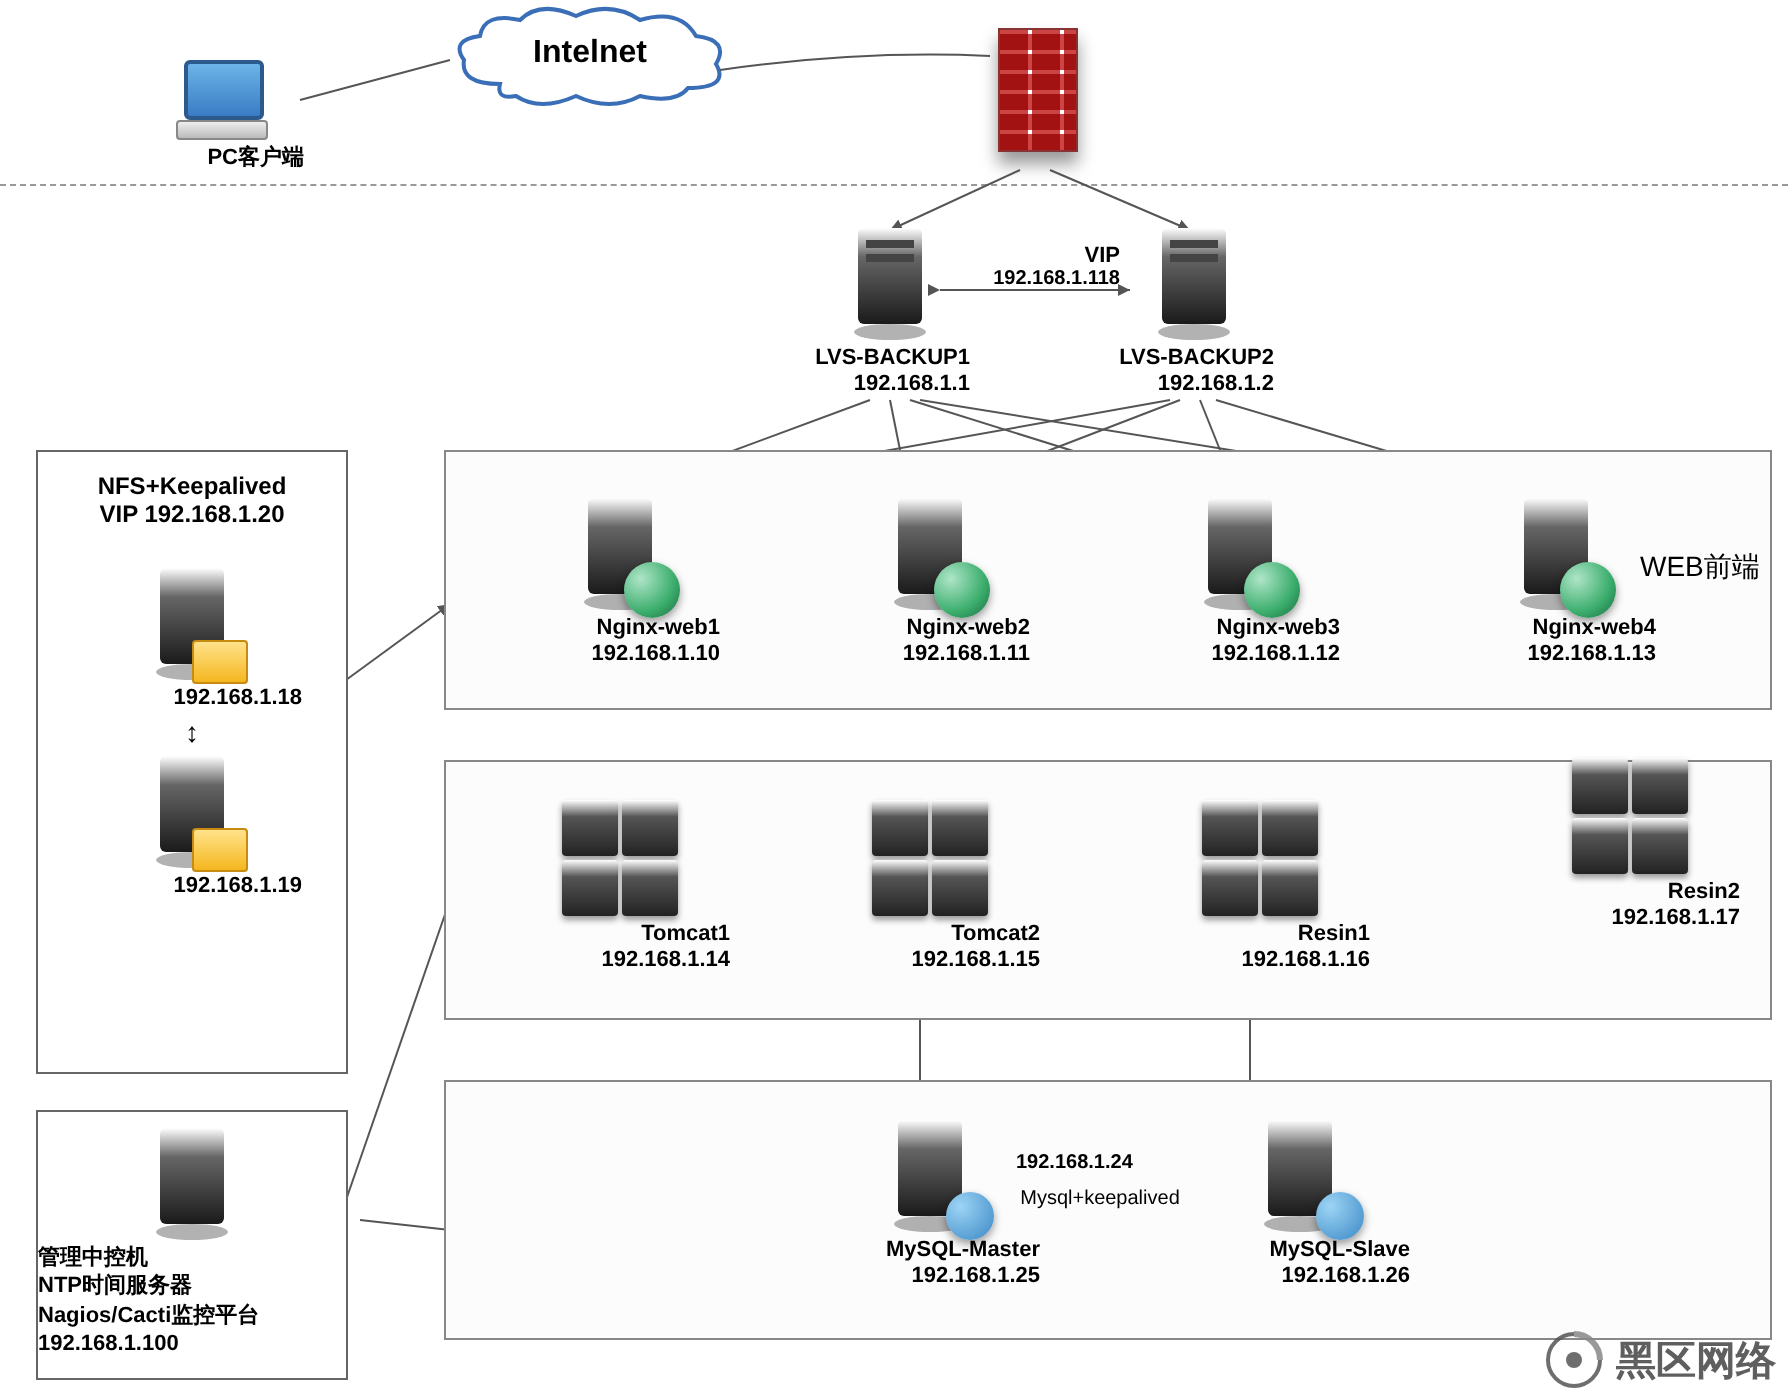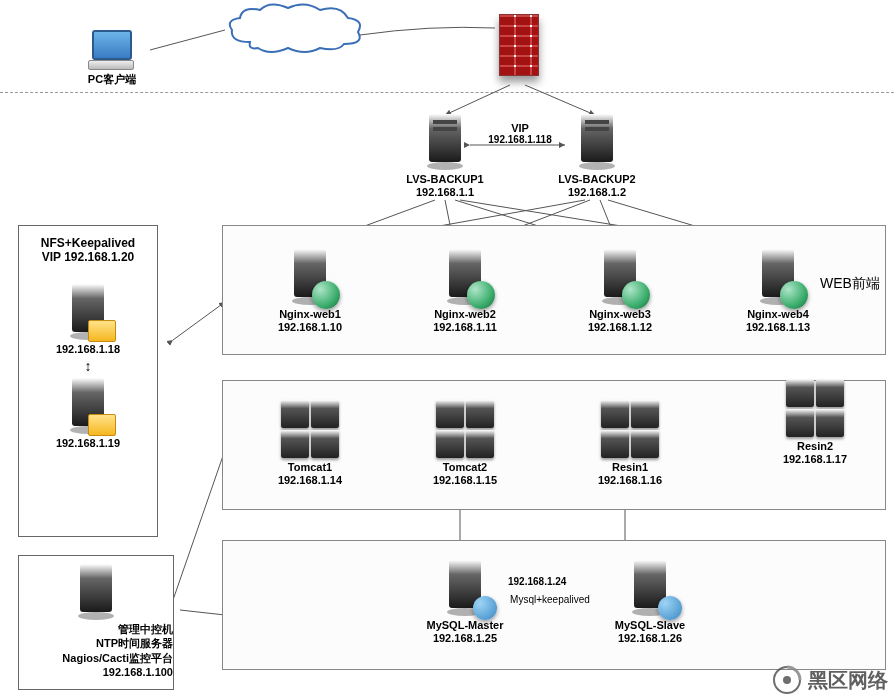--- a/index.html
+++ b/index.html
@@ -1,17 +1,17 @@
 <!DOCTYPE html>
 <html><head>
 <meta charset="utf-8">
 <style>
 *{margin:0;padding:0;box-sizing:border-box;font-family:Arial,"Microsoft YaHei",sans-serif}
 body{width:894px;height:699px;background:#fff;position:relative;font-size:11px;color:#000}
-.node{position:absolute;text-align:center;font-weight:bold}
+.node{position:absolute;text-align:right;font-weight:bold}
 .label{font-weight:bold;margin-top:2px;line-height:1.3}
 .sub{font-weight:bold}
 .zone{position:absolute;border:1px solid #888;background:#fcfcfc}
 .sidebox{position:absolute;border:1px solid #666;background:#fff}
 .arrow{position:absolute;pointer-events:none}
 
 
 .pc{width:48px;height:40px;margin:0 auto;position:relative}
 .pc::before{content:"";position:absolute;left:4px;top:0;width:36px;height:26px;background:linear-gradient(#6cb4e8,#3a7cc4);border:2px solid #2c5a8c;border-radius:3px}
 .pc::after{content:"";position:absolute;left:0;top:30px;width:44px;height:8px;background:linear-gradient(#eee,#bbb);border:1px solid #888;border-radius:2px}
@@ -38,20 +38,21 @@
 
 .link{position:absolute;width:26px;text-align:center;font-size:14px}
 </style>
 </head>
 <body>
 
 <div class="cloud" style="left:220px;top:2px">
 <svg viewBox="0 0 150 55">
       <path d="M30 40 Q10 40 12 28 Q5 18 20 16 Q22 4 40 8 Q50 -2 68 6 Q85 -2 100 8 Q120 2 128 16 Q145 18 138 30 Q145 42 124 42 Q118 50 100 46 Q85 54 68 46 Q50 54 38 46 Q28 48 30 40 Z" fill="#fff" stroke="#3a6fb7" stroke-width="2"></path>
     </svg>
+<div style="position:absolute;top:16px;left:0;width:100%;text-align:center;font-size:16px;font-weight:bold;color:#000">Intelnet</div>
 </div>
 
 <div class="node" style="left:72px;top:30px;width:80px">
 <div class="pc"></div>
 <div class="label">PC客户端</div>
 </div>
 
 <div class="node" style="left:488px;top:14px;width:60px">
 <div class="firewall"></div>
 </div>
@@ -216,21 +217,21 @@
 <div class="server disk"><svg viewBox="0 0 40 58">
         <rect x="4" y="2" width="32" height="48" rx="3" fill="url(#g1)"></rect>
         <ellipse cx="20" cy="54" rx="18" ry="4" fill="rgba(0,0,0,.3)"></ellipse>
       </svg></div>
 <div class="label">MySQL-Slave</div>
 <div class="sub">192.168.1.26</div>
 </div>
 <div style="position:absolute;left:508px;top:576px;width:86px;text-align:left;font-size:10px;font-weight:bold">192.168.1.24</div>
 <div style="position:absolute;left:500px;top:594px;width:100px;text-align:center;font-size:10px;font-weight:normal">Mysql+keepalived</div>
 
-<div class="sidebox" style="left:18px;top:225px;width:140px;height:312px">
+<div class="sidebox" style="left:18px;top:225px;width:156px;height:312px">
 <div style="padding:10px 8px;text-align:center;font-weight:bold;font-size:12px">
 <div>NFS+Keepalived</div>
 <div>VIP 192.168.1.20</div>
 </div>
 <div class="node" style="position:relative;margin:8px auto 0;width:110px">
 <div class="server folder"><svg viewBox="0 0 40 58">
           <rect x="4" y="2" width="32" height="48" rx="3" fill="url(#g1)"></rect>
           <ellipse cx="20" cy="54" rx="18" ry="4" fill="rgba(0,0,0,.3)"></ellipse>
         </svg></div>
 <div class="label">192.168.1.18</div>
@@ -245,21 +246,21 @@
 </div>
 </div>
 
 <div class="sidebox" style="left:18px;top:555px;width:156px;height:135px">
 <div class="node" style="position:relative;margin:6px auto 0;width:110px">
 <div class="server"><svg viewBox="0 0 40 58">
           <rect x="4" y="2" width="32" height="48" rx="3" fill="url(#g1)"></rect>
           <ellipse cx="20" cy="54" rx="18" ry="4" fill="rgba(0,0,0,.3)"></ellipse>
         </svg></div>
 </div>
-<div style="text-align:right;font-weight:bold;font-size:11px;line-height:1.3;margin-top:2px">
+<div style="text-align:left;font-weight:bold;font-size:11px;line-height:1.3;margin-top:2px">
 <div>管理中控机</div>
 <div>NTP时间服务器</div>
 <div>Nagios/Cacti监控平台</div>
 <div>192.168.1.100</div>
 </div>
 </div>
 
 <div class="wm">
 <svg width="30" height="30" viewBox="0 0 30 30">
       <circle cx="15" cy="15" r="13" fill="none" stroke="#555" stroke-width="2"></circle>

